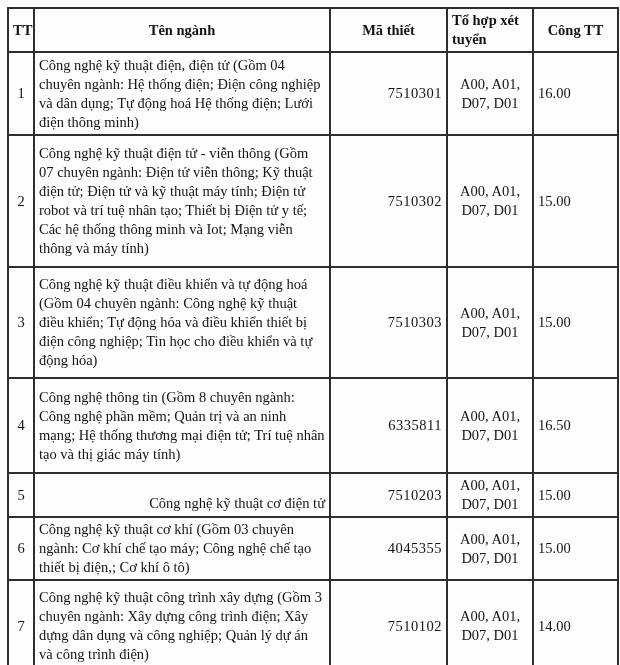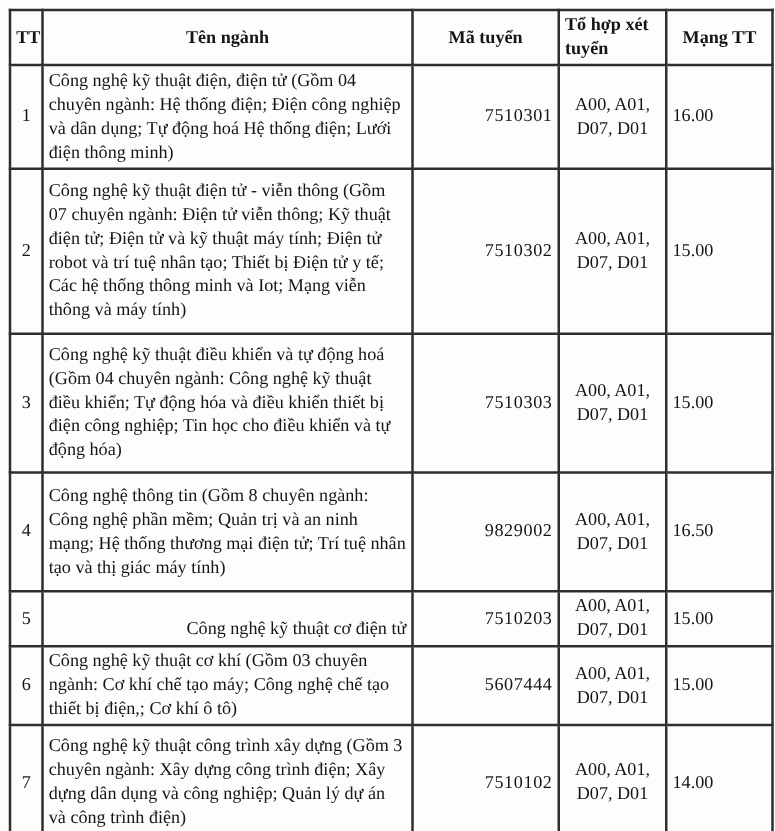--- a/index.html
+++ b/index.html
@@ -98,23 +98,23 @@
       <col class="c-tt">
       <col class="c-name">
       <col class="c-code">
       <col class="c-combo">
       <col class="c-score">
     </colgroup>
     <tbody>
       <tr class="hdr">
         <th>TT</th>
         <th>Tên ngành</th>
-        <th>Mã tuyển</th>
+        <th>Mã thiết</th>
         <th class="h-combo">Tổ hợp xét tuyển</th>
-        <th>Mạng TT</th>
+        <th>Công TT</th>
       </tr>
 
       <tr class="r1">
         <td class="tt">1</td>
         <td class="name">Công nghệ kỹ thuật điện, điện tử (Gồm 04 chuyên ngành: Hệ thống điện; Điện công nghiệp và dân dụng; Tự động hoá Hệ thống điện; Lưới điện thông minh)</td>
         <td class="code">7510301</td>
         <td class="combo">A00, A01, D07, D01</td>
         <td class="score">16.00</td>
       </tr>
 
@@ -130,37 +130,37 @@
         <td class="tt">3</td>
         <td class="name">Công nghệ kỹ thuật điều khiển và tự động hoá (Gồm 04 chuyên ngành: Công nghệ kỹ thuật điều khiển; Tự động hóa và điều khiển thiết bị điện công nghiệp; Tin học cho điều khiển và tự động hóa)</td>
         <td class="code">7510303</td>
         <td class="combo">A00, A01, D07, D01</td>
         <td class="score">15.00</td>
       </tr>
 
       <tr class="r4">
         <td class="tt">4</td>
         <td class="name">Công nghệ thông tin (Gồm 8 chuyên ngành: Công nghệ phần mềm; Quản trị và an ninh mạng; Hệ thống thương mại điện tử; Trí tuệ nhân tạo và thị giác máy tính)</td>
-        <td class="code">9829002</td>
+        <td class="code">6335811</td>
         <td class="combo">A00, A01, D07, D01</td>
         <td class="score">16.50</td>
       </tr>
 
       <tr class="r5">
         <td class="tt">5</td>
         <td class="name vbottom">Công nghệ kỹ thuật cơ điện tử</td>
         <td class="code">7510203</td>
         <td class="combo">A00, A01, D07, D01</td>
         <td class="score">15.00</td>
       </tr>
 
       <tr class="r6">
         <td class="tt">6</td>
         <td class="name">Công nghệ kỹ thuật cơ khí (Gồm 03 chuyên ngành: Cơ khí chế tạo máy; Công nghệ chế tạo thiết bị điện,; Cơ khí ô tô)</td>
-        <td class="code">5607444</td>
+        <td class="code">4045355</td>
         <td class="combo">A00, A01, D07, D01</td>
         <td class="score">15.00</td>
       </tr>
 
       <tr class="r7">
         <td class="tt">7</td>
         <td class="name">Công nghệ kỹ thuật công trình xây dựng (Gồm 3 chuyên ngành: Xây dựng công trình điện; Xây dựng dân dụng và công nghiệp; Quản lý dự án và công trình điện)</td>
         <td class="code">7510102</td>
         <td class="combo">A00, A01, D07, D01</td>
         <td class="score">14.00</td>

